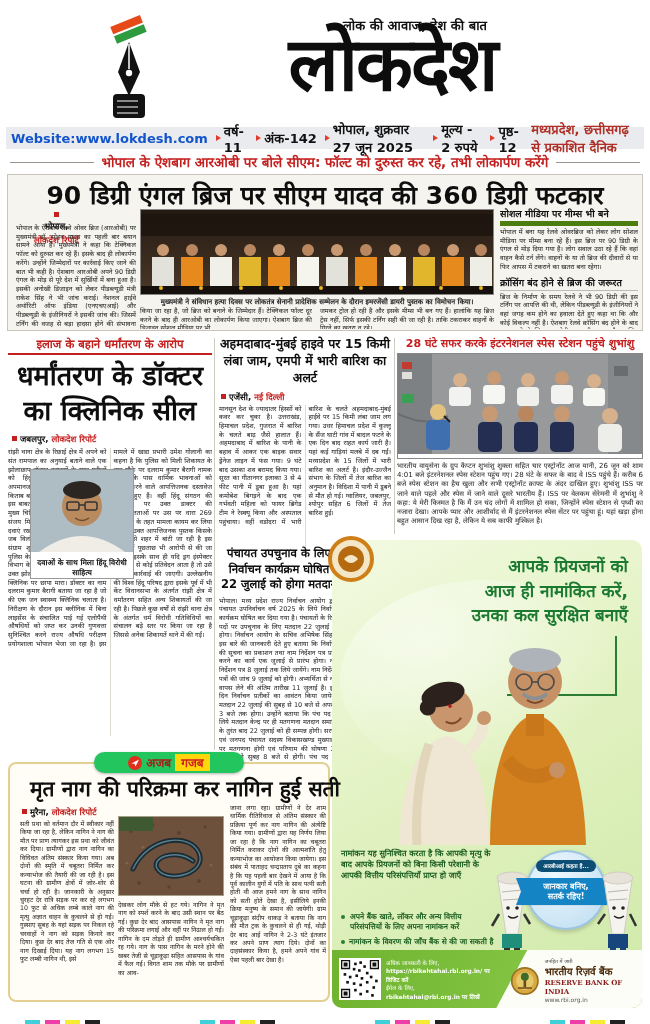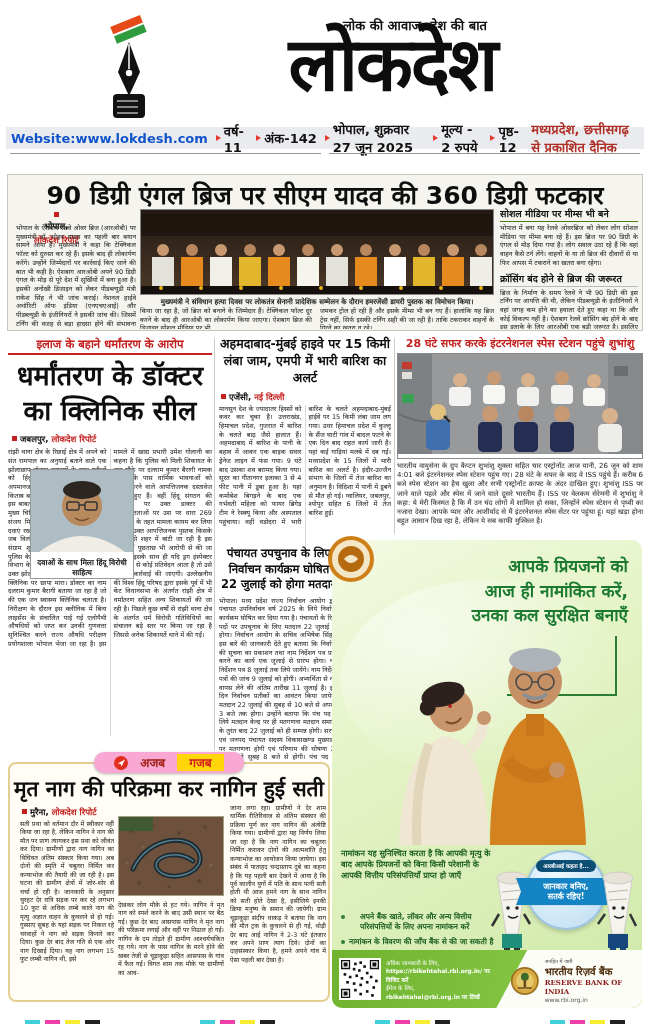--- a/index.html
+++ b/index.html
@@ -61,20 +61,21 @@
     <span style="flex:1"></span>
     <span class="tri"></span>
     <span>मूल्य - 2 रुपये</span>
     <span class="tri"></span>
     <span>पृष्ठ- 12</span>
     <span style="color:#b03028;margin-left:8px;">मध्यप्रदेश, छत्तीसगढ़ से प्रकाशित दैनिक</span>
   </div>
 
   <div class="abs" style="left:10px;top:153px;width:630px;display:flex;align-items:center;gap:8px;">
     <span style="flex:1;height:1px;background:#9a948c;"></span>
+    <span class="bb" style="color:#c4201f;font-size:13.5px;">भोपाल के ऐशबाग आरओबी पर बोले सीएम: फॉल्ट को दुरुस्त कर रहे, तभी लोकार्पण करेंगे</span>
     <span style="flex:1;height:1px;background:#9a948c;"></span>
   </div>
 
   <div class="abs" style="left:7px;top:174px;width:636px;height:157px;background:#f5f4ef;border:1px solid #c9c5bd;">
     <div class="abs" style="left:0;top:2px;width:634px;text-align:center;font-size:25px;font-weight:900;color:#0e0e0e;">90 डिग्री एंगल ब्रिज पर सीएम यादव की 360 डिग्री फटकार</div>
     <div class="abs byline" style="left:26px;top:37px;flex-direction:column;">
       <span class="bsq"></span>
       <span>भोपाल,</span>
       <span class="red">लोकदेश रिपोर्ट</span>
     </div>
@@ -128,21 +129,21 @@
             <circle cx="300" cy="78" r="2"></circle>
             <circle cx="340" cy="78" r="2"></circle>
           </g>
       </svg>
     </div>
     <div class="abs bb" style="left:132px;top:122px;width:354px;font-size:7px;text-align:center;color:#222;">मुख्यमंत्री ने संविधान हत्या दिवस पर लोकतंत्र सेनानी प्रादेशिक सम्मेलन के दौरान इमरजेंसी डायरी पुस्तक का विमोचन किया।</div>
     <div class="abs body6 jt" style="left:132px;top:132px;width:172px;height:22px;overflow:hidden;">किया जा रहा है, जो ब्रिज को बनाने के जिम्मेदार हैं। टेक्निकल फॉल्ट दूर करने के बाद ही आरओबी का लोकार्पण किया जाएगा। ऐशबाग ब्रिज की डिजाइन सोशल मीडिया पर भी</div>
     <div class="abs body6 jt" style="left:312px;top:132px;width:174px;height:22px;overflow:hidden;">जमकर ट्रोल हो रही है और इसके मीम्स भी बन गए हैं। हालांकि यह ब्रिज ट्रेस नहीं, सिर्फ इसकी टर्निंग सही की जा रही है। ताकि टकराकर वाहनों के गिरने का खतरा न रहे।</div>
 
     <div class="abs" style="left:492px;top:32px;width:138px;height:122px;overflow:hidden;">
-      <div class="bb" style="font-size:9.5px;border-bottom:1px solid #4d7c0f;padding-bottom:1px;">सोशल मीडिया पर मीम्स भी बने</div>
+      <div class="bb" style="font-size:9.5px;border-bottom:5px solid #4d7c0f;padding-bottom:1px;">सोशल मीडिया पर मीम्स भी बने</div>
       <div class="body6 jt" style="margin:2px 0 4px;">भोपाल में बना यह रेलवे ओवरब्रिज को लेकर लोग सोशल मीडिया पर मीम्स बना रहे हैं। इस ब्रिज पर 90 डिग्री के एंगल से मोड़ दिया गया है। लोग सवाल उठा रहे हैं कि वहां वाहन कैसे टर्न लेंगे। वाहनों के या तो ब्रिज की दीवारों से या फिर आपस में टकराने का खतरा बना रहेगा।</div>
       <div class="bb" style="font-size:9.5px;border-bottom:1px solid #bbb;padding-bottom:1px;">क्रॉसिंग बंद होने से ब्रिज की जरूरत</div>
       <div class="body6 jt" style="margin-top:2px;">ब्रिज के निर्माण के समय रेलवे ने भी 90 डिग्री की इस टर्निंग पर आपत्ति की थी, लेकिन पीडब्ल्यूडी के इंजीनियरों ने वहां जगह कम होने का हवाला देते हुए कहा था कि और कोई विकल्प नहीं है। ऐशबाग रेलवे क्रॉसिंग बंद होने के बाद इस इलाके के लिए आरओबी एक बड़ी जरूरत है। इसलिए कम जगह में भी इसे बनाया होगा। ब्रिज की डिजाइन को लेकर कांग्रेस सवाल भी उठा चुकी है।</div>
     </div>
   </div>
 
   <div class="vr" style="left:214px;top:338px;height:412px;"></div>
   <div class="vr" style="left:394px;top:338px;height:196px;"></div>
 
   <div class="abs" style="left:8px;top:336px;width:204px;height:414px;">
@@ -267,21 +268,21 @@
         <circle cx="72" cy="82" r="8" fill="#2c211c"></circle>
         <circle cx="94" cy="86" r="1.8" fill="#b01c1c"></circle>
         <path d="M86 100 q8 7 16 0" stroke="#7a4a2a" stroke-width="2" fill="none"></path>
       </g>
       <path d="M112 130 q14 -14 14 -28" stroke="#efe6d4" stroke-width="11" fill="none"></path>
       <circle cx="127" cy="98" r="7" fill="#c9956c"></circle>
     </svg>
 
     <div class="abs adtxt" style="left:9px;top:308px;width:152px;font-size:8px;line-height:1.4;">नामांकन यह सुनिश्चित करता है कि आपकी मृत्यु के बाद आपके प्रियजनों को बिना किसी परेशानी के आपकी वित्तीय परिसंपत्तियाँ प्राप्त हो जाएँ</div>
     <div class="abs" style="left:9px;top:372px;width:154px;">
-      <div style="display:flex;gap:15px;margin-bottom:5px;">
+      <div style="display:flex;gap:5px;margin-bottom:5px;">
         <span style="width:4px;height:4px;background:#2e7d32;border-radius:50%;margin-top:3px;flex:0 0 auto;"></span>
         <span class="adtxt" style="font-size:7.5px;line-height:1.35;">अपने बैंक खाते, लॉकर और अन्य वित्तीय परिसंपत्तियों के लिए अपना नामांकन करें</span>
       </div>
       <div style="display:flex;gap:4px;">
         <span style="width:4px;height:4px;background:#2e7d32;border-radius:50%;margin-top:3px;flex:0 0 auto;"></span>
         <span class="adtxt" style="font-size:7.5px;line-height:1.35;">नामांकन के विवरण की जाँच बैंक से की जा सकती है</span>
       </div>
     </div>
 
     <div class="abs" style="left:158px;top:300px;width:148px;height:126px;">
@@ -376,31 +377,31 @@
         <div>
           <div style="font-size:5px;color:#444;">जनहित में जारी</div>
           <div class="bb" style="font-size:10px;color:#4a2a0a;">भारतीय रिज़र्व बैंक</div>
           <div class="bb" style="font-size:7px;color:#8b1a1a;font-family:'DejaVu Serif','Liberation Serif',serif;">RESERVE BANK OF INDIA</div>
           <div style="font-size:6px;color:#555;">www.rbi.org.in</div>
         </div>
       </div>
     </div>
   </div>
 
-  <div class="abs" style="left:94px;top:752px;width:150px;height:21px;background:#f9a8d4;border-radius:11px;box-shadow:0 1px 3px rgba(0,0,0,.3);display:flex;align-items:center;justify-content:center;gap:12px;z-index:5;">
+  <div class="abs" style="left:94px;top:752px;width:150px;height:21px;background:#22c55e;border-radius:11px;box-shadow:0 1px 3px rgba(0,0,0,.3);display:flex;align-items:center;justify-content:center;gap:4px;z-index:5;">
     <svg width="14" height="14" viewBox="0 0 14 14">
       <circle cx="7" cy="7" r="7" fill="#e02f1e"></circle>
       <polygon points="3.5,7.5 11,3.5 7.5,10.5 6.5,7.8" fill="#fff"></polygon>
     </svg>
     <span class="bb" style="font-size:12px;color:#a32119;">अजब</span>
-    <span class="bb" style="font-size:12px;color:#d21f1f;background:#ffd60a;padding:0 12px;">गजब</span>
+    <span class="bb" style="font-size:12px;color:#d21f1f;background:#ffd60a;padding:0 6px;">गजब</span>
   </div>
 
   <div class="abs" style="left:8px;top:762px;width:322px;height:240px;background:#fffdf6;border:2px solid #e3cf92;border-radius:8px;">
-    <div class="abs" style="left:0;top:10px;width:318px;text-align:center;font-size:21px;font-weight:900;color:#0e0e0e;">मृत नाग की परिक्रमा कर नागिन हुई सती</div>
+    <div class="abs" style="left:16px;top:10px;width:318px;text-align:center;font-size:21px;font-weight:900;color:#0e0e0e;">मृत नाग की परिक्रमा कर नागिन हुई सती</div>
     <div class="abs byline" style="left:12px;top:42px;">
       <span class="bsq"></span>
       <span>मुरैना,</span>
       <span class="red">लोकदेश रिपोर्ट</span>
     </div>
     <div class="abs" style="left:108px;top:52px;width:106px;height:80px;border:1px solid #a89f8b;overflow:hidden;">
       <svg width="104" height="78" viewBox="0 0 104 78">
         <rect width="104" height="78" fill="#6d513c"></rect>
         <g fill="#5a4130">
             <circle cx="12" cy="14" r="2"></circle>

